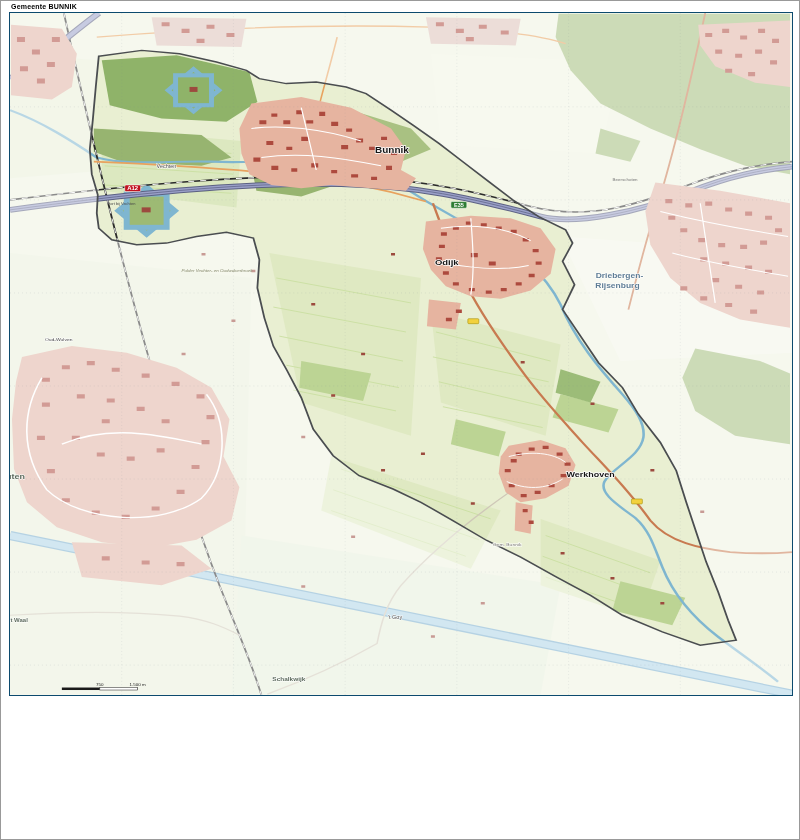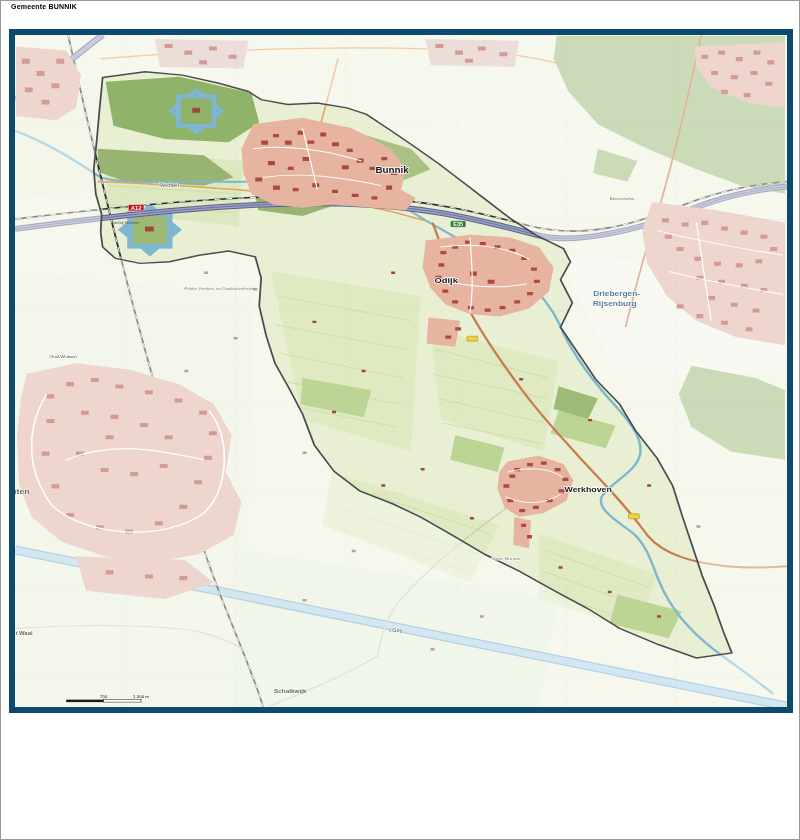--- a/index.html
+++ b/index.html
@@ -1,20 +1,20 @@
 <!DOCTYPE html>
 <html><head>
 <meta charset="utf-8">
 <style>
   html,body{margin:0;padding:0;background:#e8e8e8;}
   .page{position:relative;width:800px;height:840px;background:#ffffff;border:1px solid #999;
         box-sizing:border-box;font-family:"Liberation Sans",sans-serif;overflow:hidden;}
   .map-title{position:absolute;left:10px;top:2px;font-size:7px;font-weight:bold;color:#000;
         letter-spacing:.2px;}
-  .map-frame{position:absolute;left:8px;top:28px;width:784px;height:684px;border:6px solid #0c4a6e;
+  .map-frame{position:absolute;left:8px;top:11px;width:784px;height:684px;border:1px solid #0c4a6e;
         box-sizing:border-box;background:#eef2e0;overflow:hidden;}
   .map-frame svg{display:block;width:100%;height:100%;}
   svg text{font-family:"Liberation Sans",sans-serif;}
   .halo{paint-order:stroke;stroke:#ffffff;stroke-width:1.6px;stroke-linejoin:round;}
   .halo2{paint-order:stroke;stroke:#ffffff;stroke-width:1.1px;stroke-linejoin:round;}
   .lbl-town-in{font-weight:700;fill:#151515;}
   .lbl-town-out{font-weight:600;fill:#5f7d95;}
   .lbl-town-out2{font-weight:600;fill:#5d6b5d;}
   .lbl-small{fill:#474747;}
   .lbl-area{fill:#84876a;font-style:italic;}

